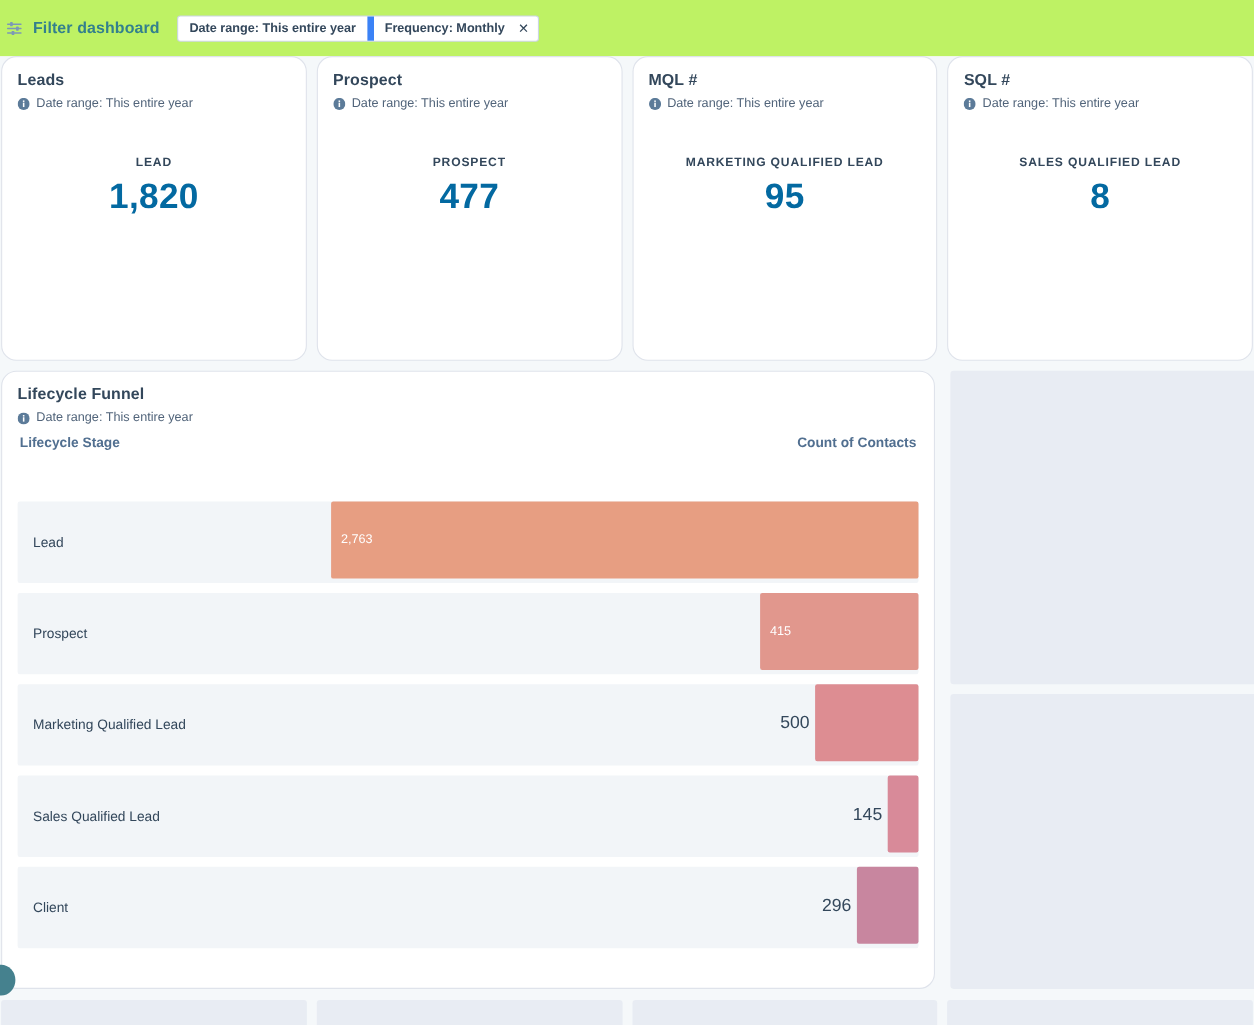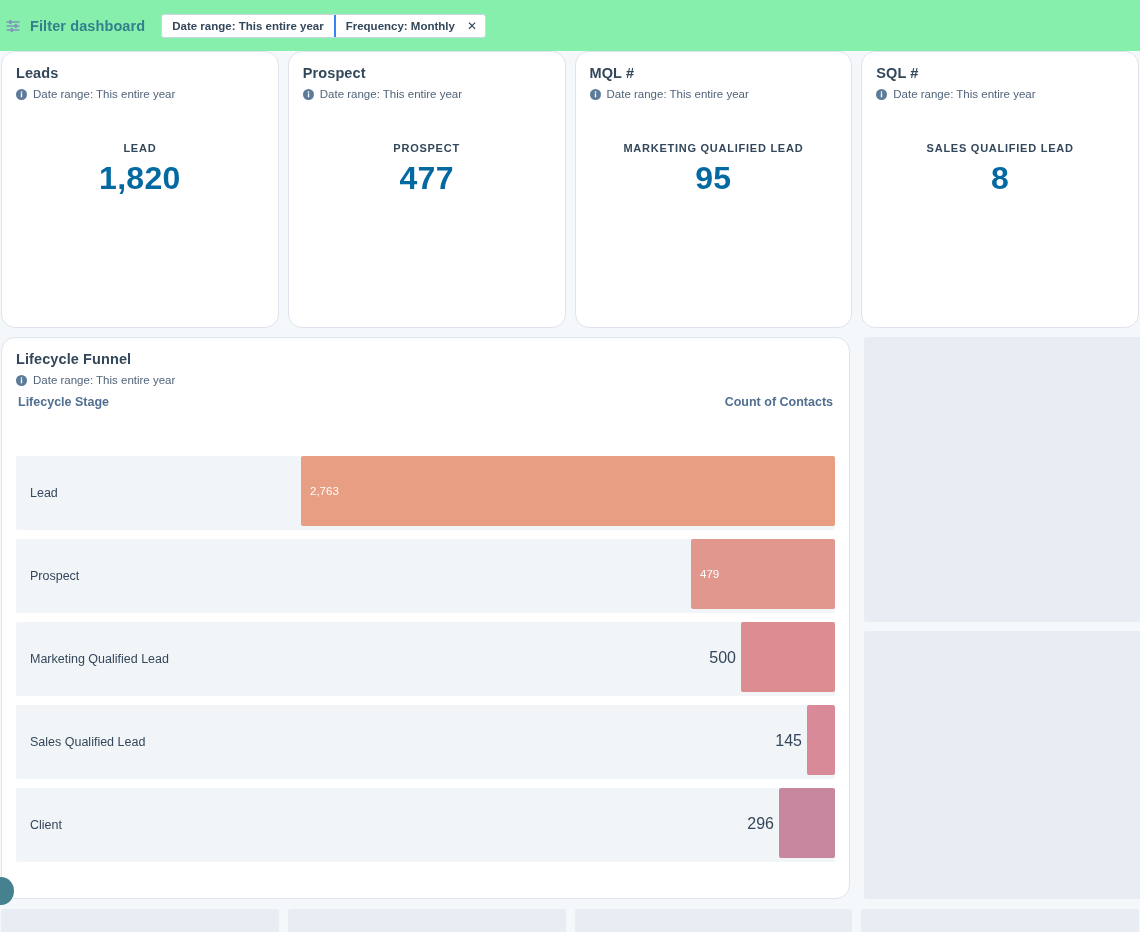--- a/index.html
+++ b/index.html
@@ -9,21 +9,21 @@
     font-family: "Liberation Sans", sans-serif;
     overflow: hidden;
   }
 
   
   .filter-bar {
     height: 51px;
     display: flex;
     align-items: center;
     padding-left: 2px;
-    background: #86efac;
+    background: #bef264;
   }
   .filter-icon { width: 22px; height: 22px; display: flex; align-items: center; justify-content: center; }
   .filter-label {
     color: #33808d;
     font-size: 14.5px;
     font-weight: 700;
     margin-left: 6px;
     letter-spacing: .1px;
   }
   .filter-chips {
@@ -36,21 +36,21 @@
     height: 24px;
   }
   .chip {
     display: flex; align-items: center;
     padding: 0 10px;
     font-size: 11.5px;
     font-weight: 700;
     color: #33475b;
     white-space: nowrap;
   }
-  .chip + .chip { border-left: 2px solid #3b82f6; }
+  .chip + .chip { border-left: 6px solid #3b82f6; }
   .chip-close {
     display: flex; align-items: center;
     padding: 0 8px 0 2px;
     font-size: 12px;
     color: #33475b;
   }
 
   
   .kpi-row {
     display: grid;
@@ -310,21 +310,21 @@
     <div class="funnel-rows" id="funnel-rows">
         <div class="funnel-row">
           <span class="funnel-stage">Lead</span>
           <div class="bar" style="width: 534px; background: rgb(231, 158, 130);">
             <span class="bar-value-in">2,763</span>
           </div>
         </div>
         <div class="funnel-row">
           <span class="funnel-stage">Prospect</span>
           <div class="bar" style="width: 144px; background: rgb(225, 151, 141);">
-            <span class="bar-value-in">479</span>
+            <span class="bar-value-in">415</span>
           </div>
         </div>
         <div class="funnel-row">
           <span class="funnel-stage">Marketing Qualified Lead</span>
           <div class="bar" style="width: 94px; background: rgb(221, 141, 146);">
             <span class="bar-value-out" style="left: 0px;">500</span>
           </div>
         </div>
         <div class="funnel-row">
           <span class="funnel-stage">Sales Qualified Lead</span>

